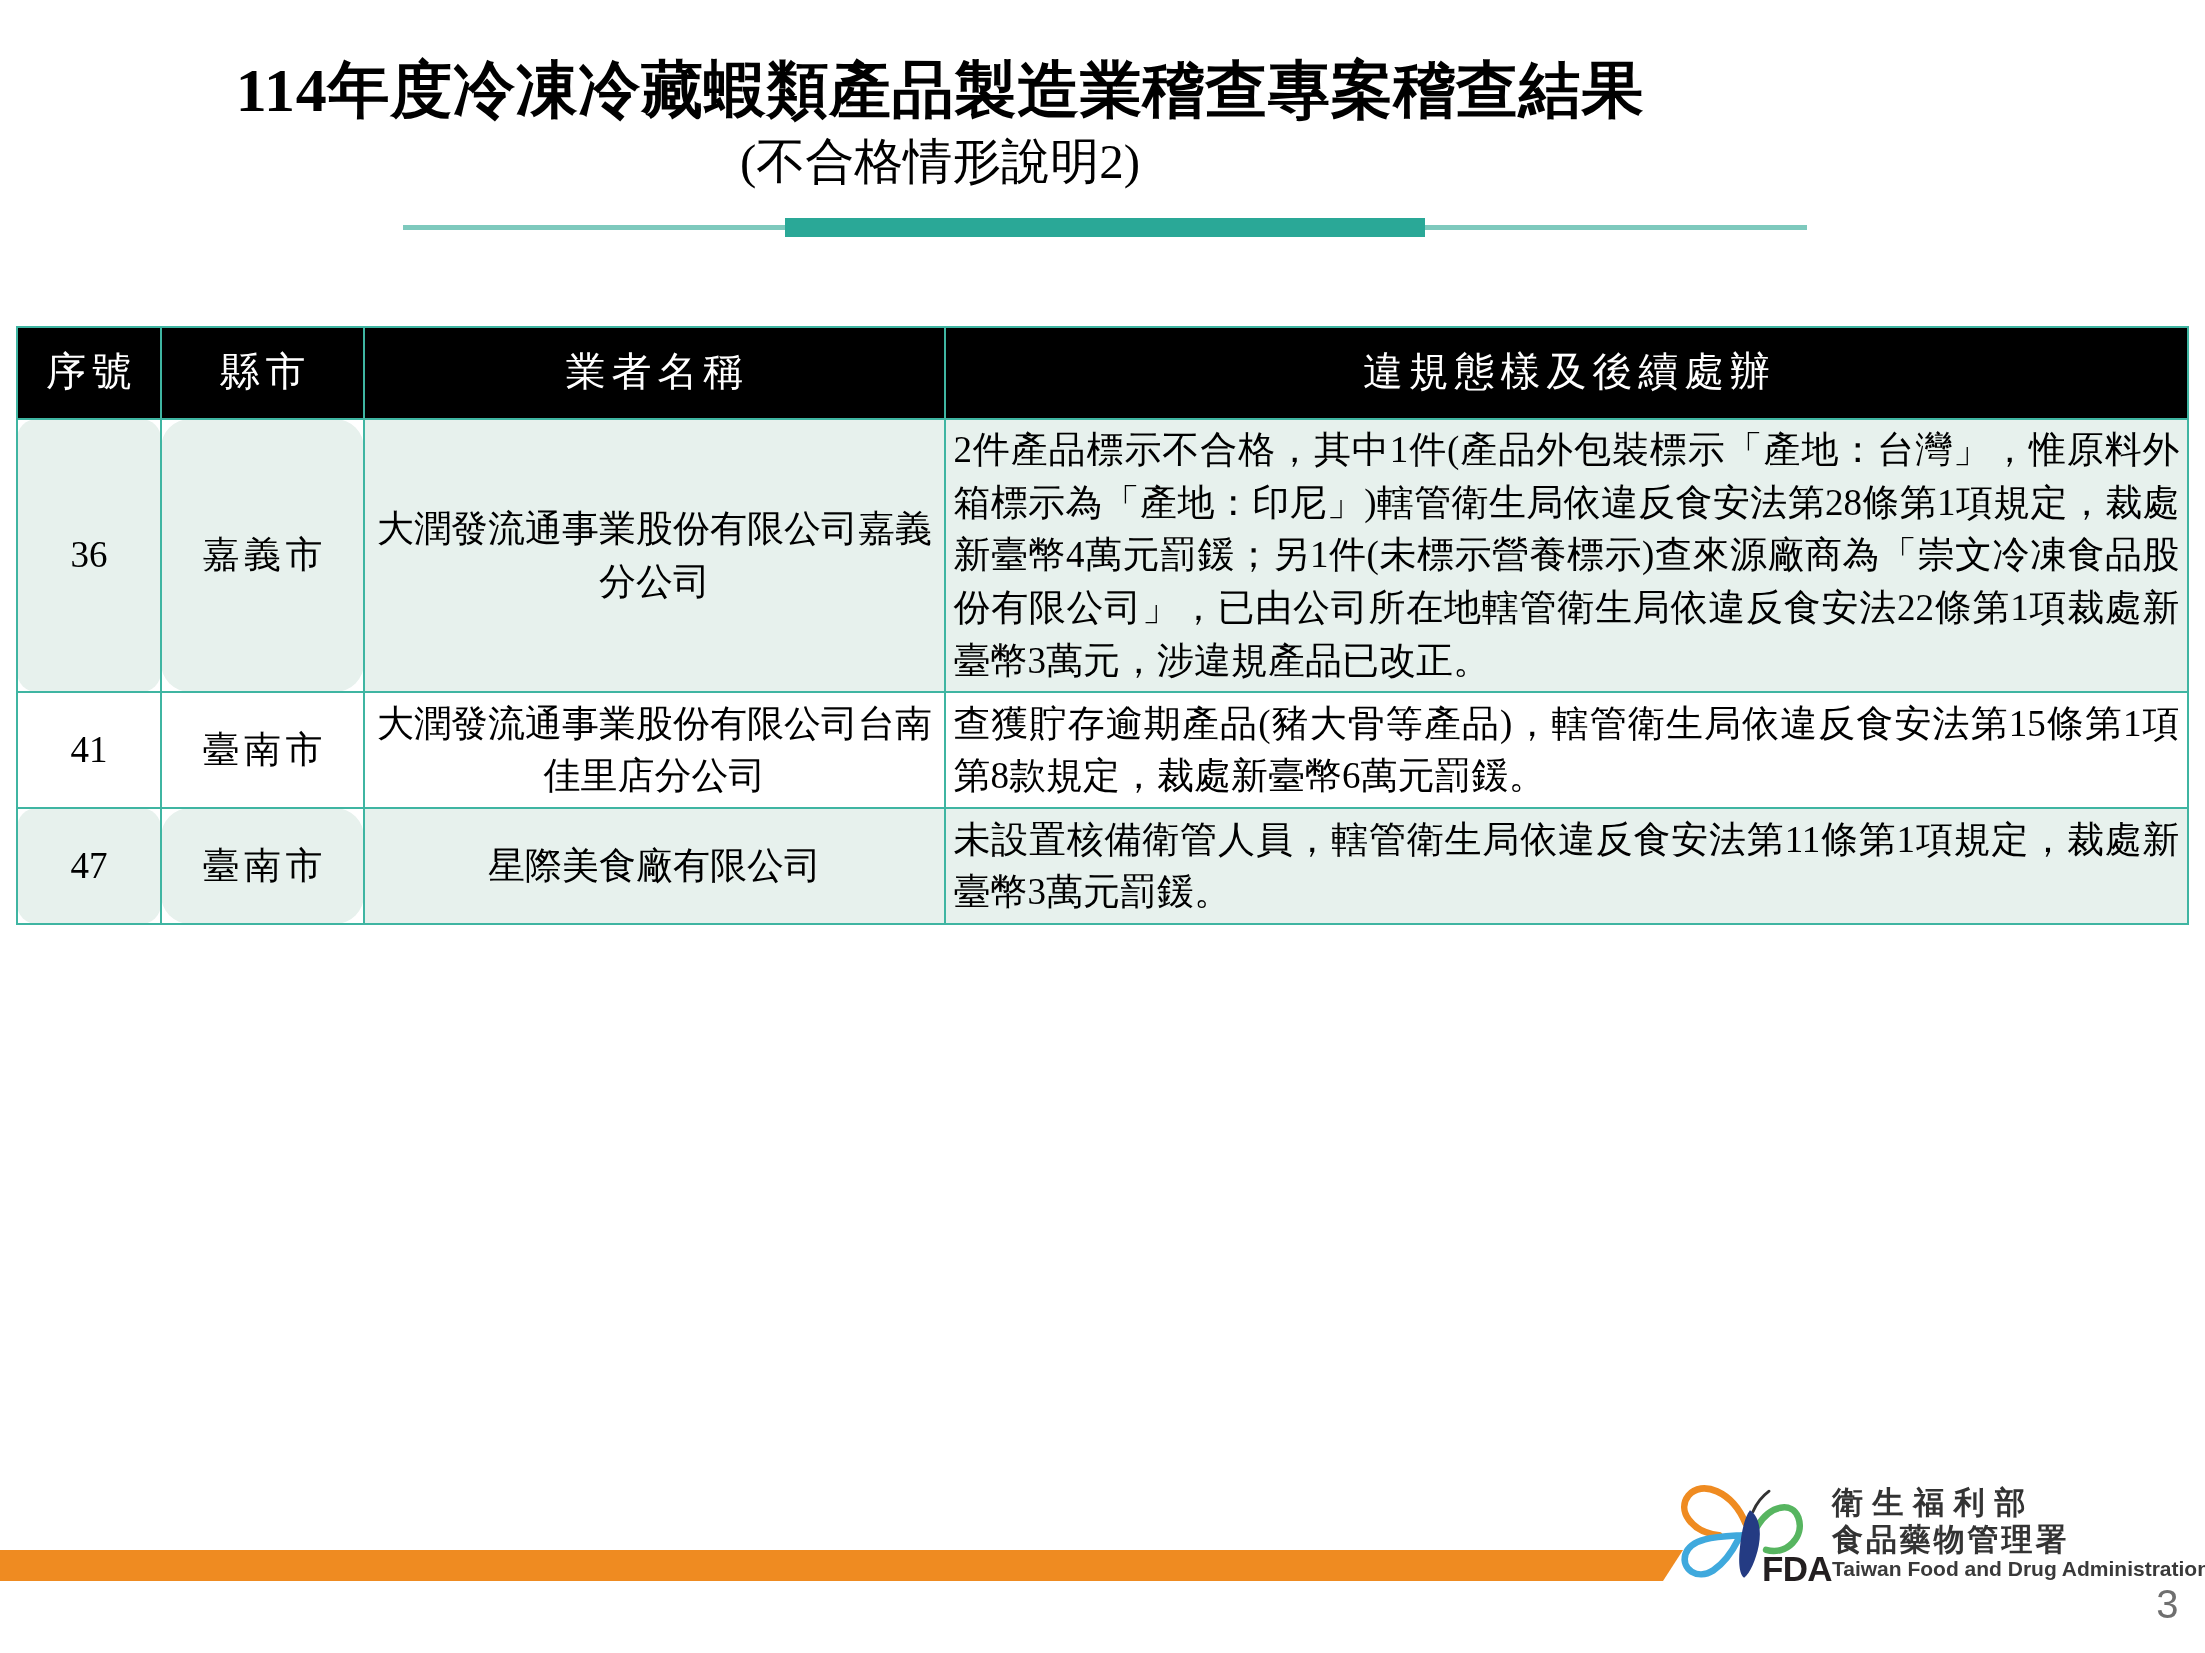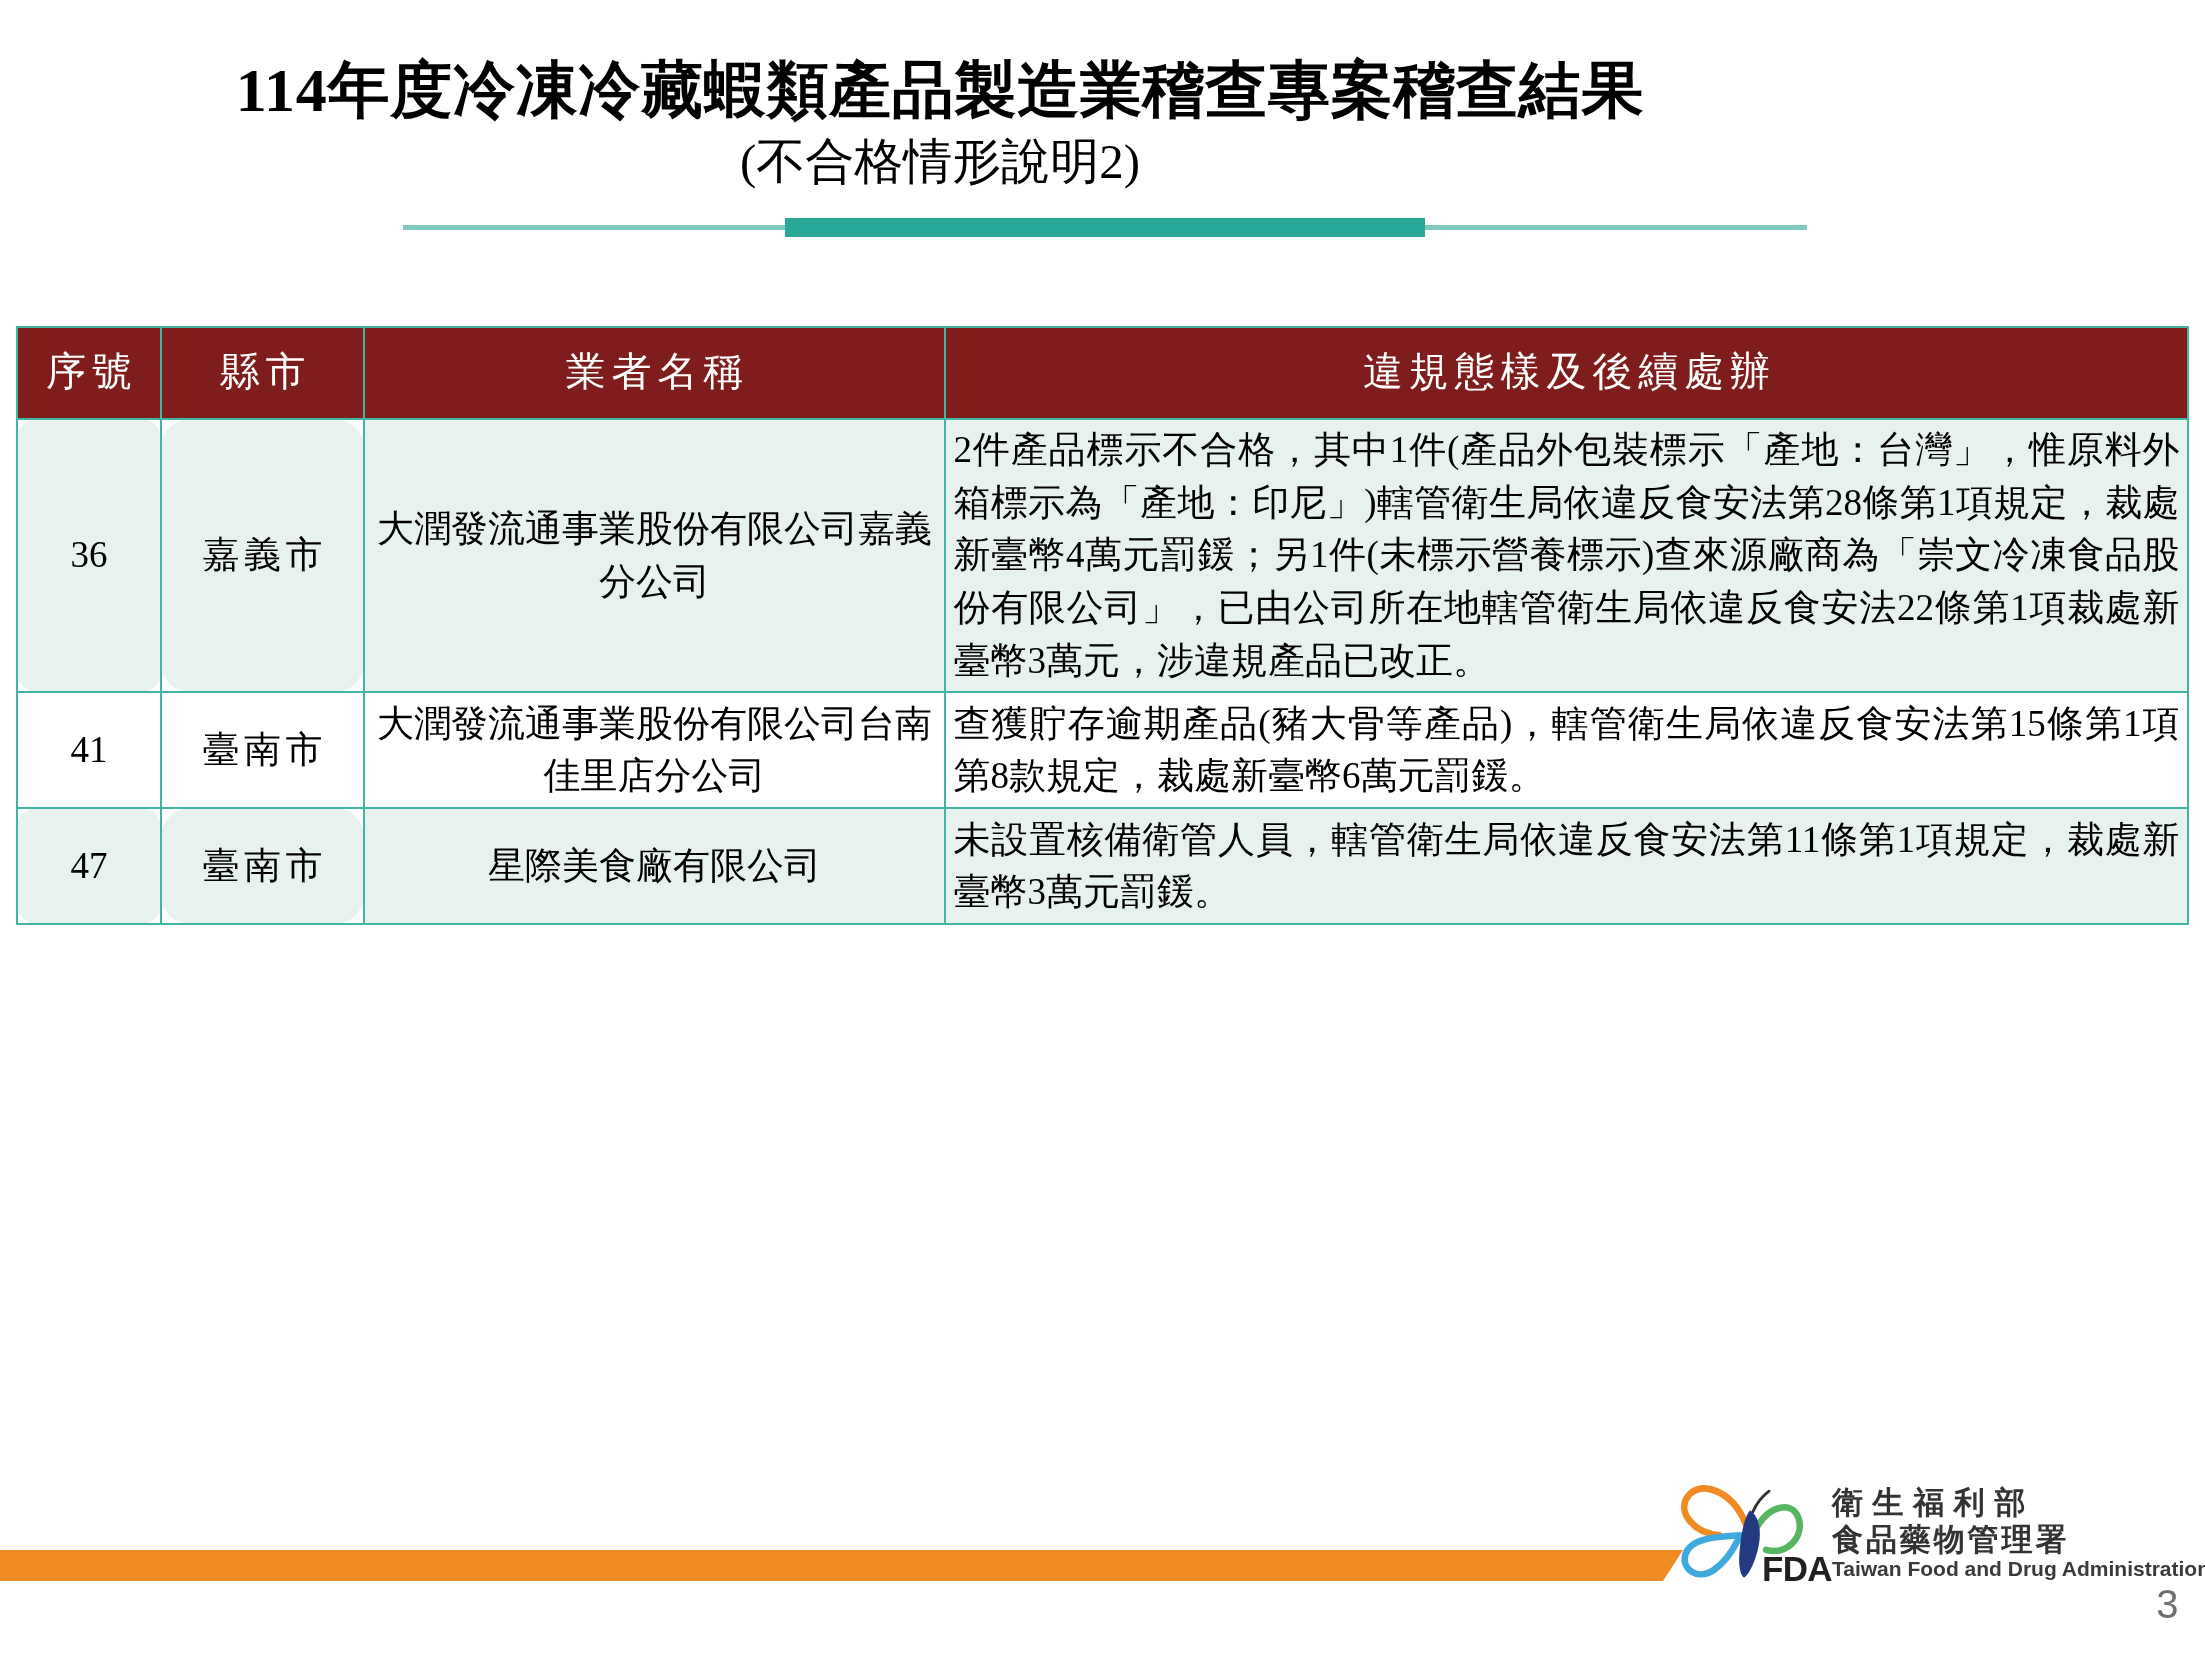--- a/index.html
+++ b/index.html
@@ -79,21 +79,21 @@
     table-layout: fixed;
     width: 2173px;
     border: 2.9px solid #3fb5a2;
   }
   table.data col.c-seq   { width: 144px; }
   table.data col.c-city  { width: 203px; }
   table.data col.c-name  { width: 581px; }
   table.data col.c-desc  { width: auto; }
 
   table.data th {
-    background: #7f1d1d;
+    background: #000000;
     color: #ffffff;
     font-size: 40px;
     font-weight: normal;
     font-family: "Liberation Serif", "DejaVu Serif", serif;
     text-align: center;
     padding: 16px 4.4px 19px 4.4px;
     border: 2.9px solid #3fb5a2;
     letter-spacing: 5.9px;
     text-indent: 5.9px;
     vertical-align: middle;

